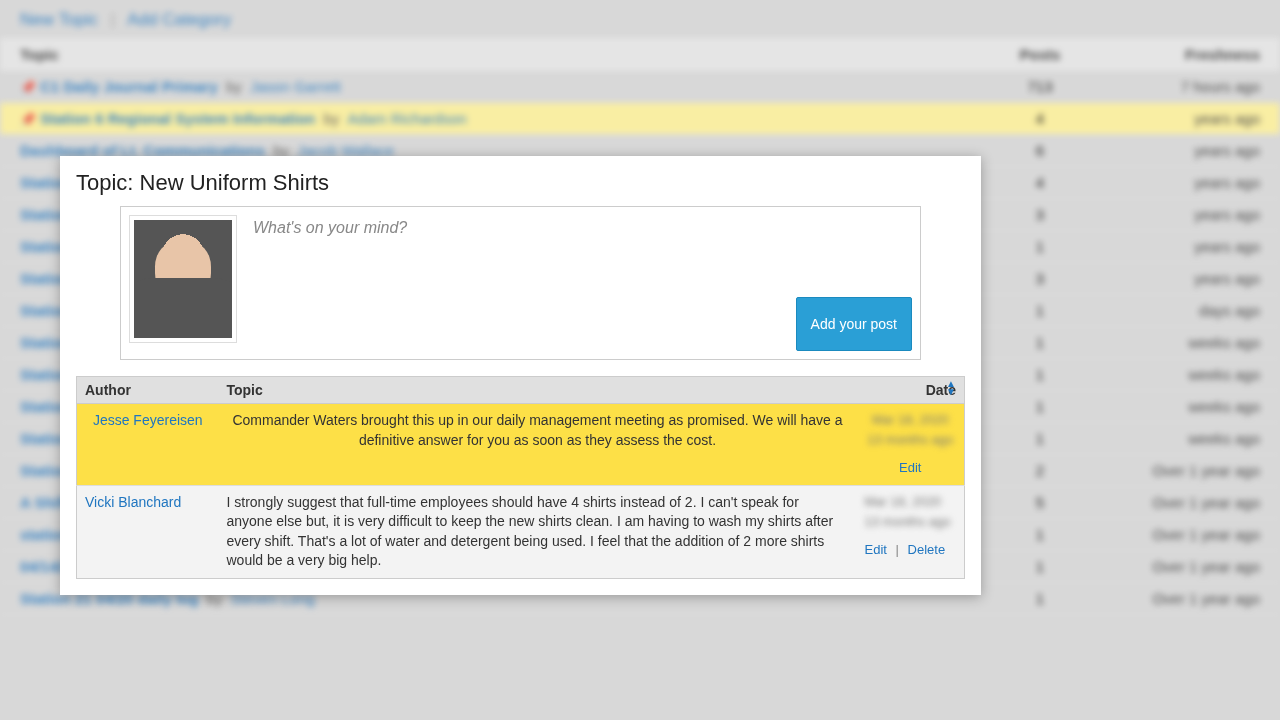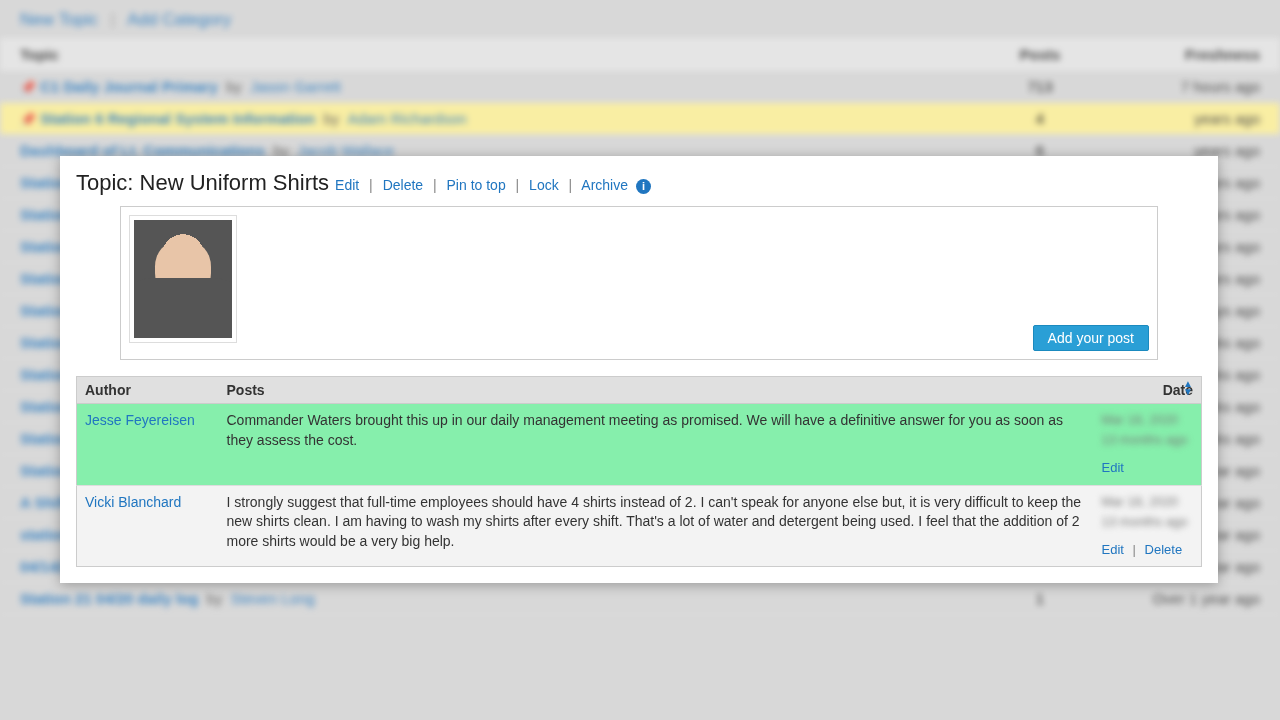--- a/index.html
+++ b/index.html
@@ -29,21 +29,21 @@
 .bg-table .by { color: #555; margin: 0 4px; }
 .bg-table .author-link { color: #2076c0; }
 .bg-table tbody tr.highlighted { background: #fff29a; }
 .bg-table .pin { color: #2076c0; margin-right: 4px; font-size: 13px; }
 
 
 .modal {
   position: absolute;
   left: 60px;
   top: 156px;
-  width: 1158px;
+  width: 921px;
   background: #fff;
   box-shadow: 0 2px 12px rgba(0,0,0,0.3);
   padding: 14px 16px 16px;
 }
 .topic-header { display: flex; align-items: baseline; flex-wrap: wrap; gap: 6px; margin-bottom: 10px; }
 .topic-title { font-size: 22px; color: #222; font-weight: 400; }
 .topic-actions { font-size: 14px; }
 .topic-actions a { color: #2076c0; text-decoration: none; }
 .topic-actions .sep { color: #888; margin: 0 6px; }
 .info-icon { display:inline-flex; width:15px; height:15px; border-radius:50%; background:#2076c0; color:#fff; font-size:11px; font-weight:bold; align-items:center; justify-content:center; margin-left:4px; vertical-align:middle;}
@@ -80,31 +80,31 @@
   left:50%; bottom:0;
   transform:translateX(-50%);
   width:140px;height:60px;
   background:#555;
   border-radius:40px 40px 0 0;
 }
 .compose-placeholder { color: #888; font-style: italic; font-size: 16px; padding-top: 4px; flex:1; }
 .add-post-btn {
   position: absolute; right: 8px; bottom: 8px;
   background: #2a9fd6; color: #fff; border: 1px solid #1b8abf;
-  font-size: 14px; padding: 4px 14px; border-radius: 2px; cursor: pointer;
+  font-size: 14px; padding: 18px 14px; border-radius: 2px; cursor: pointer;
 }
 
 .posts-table { width: 100%; border-collapse: collapse; font-size: 14px; border:1px solid #ccc;}
 .posts-table thead tr { background: #e0e0e0; }
 .posts-table th { text-align: left; padding: 5px 8px; font-weight: bold; color: #333; border-bottom:1px solid #ccc; }
 .posts-table th.author-col { width: 142px; }
 .posts-table th.date-col { width: 108px; position: relative; text-align: right; }
 .sort-arrows { position: absolute; right: 8px; top: 3px; font-size: 10px; line-height: 8px; color:#2076c0; }
 .posts-table tbody tr { border-top: 1px solid #ddd; }
-.posts-table tbody tr.odd { background: #86efac; }
+.posts-table tbody tr.odd { background: #fde047; text-align: center; }
 .posts-table tbody tr.even { background: #f3f3f3; margin-left: 8px; }
 .posts-table td { padding: 7px 8px; vertical-align: top; color: #333; line-height: 1.4; }
 .posts-table td.author-cell a { color: #2076c0; text-decoration: none; }
 .date-cell { font-size: 13px; }
 .date-blur { filter: blur(3px); color: #777; display:block; margin-bottom:2px;}
 .row-actions { margin-top: 10px; }
 .row-actions a { color: #2076c0; text-decoration: none; }
 .row-actions .sep { color: #888; margin: 0 5px; }
 </style>
 </head>
@@ -212,48 +212,37 @@
         </tr>
       </tbody>
   </table>
 </div>
 
 <div class="modal">
   <div class="topic-header">
     <span class="topic-title">
       <span>Topic: </span><span>New Uniform Shirts</span>
     </span>
-    <span class="topic-actions">
-      <a>Edit</a>
-      <span class="sep">|</span>
-      <a>Delete</a>
-      <span class="sep">|</span>
-      <a>Pin to top</a>
-      <span class="sep">|</span>
-      <a>Lock</a>
-      <span class="sep">|</span>
-      <a>Archive</a>
-      <span class="info-icon">i</span>
-    </span>
   </div>
 
   <div class="compose-box">
     <div class="compose-inner">
       <div class="avatar-frame">
         <div class="avatar-img"></div>
       </div>
+      <div class="compose-placeholder">What's on your mind?</div>
     </div>
     <button class="add-post-btn">Add your post</button>
   </div>
 
   <table class="posts-table">
     <thead>
       <tr>
         <th class="author-col">Author</th>
-        <th>Posts</th>
+        <th>Topic</th>
         <th class="date-col">
           <span>Date</span>
           <span class="sort-arrows">▲<br>▼</span>
         </th>
       </tr>
     </thead>
     <tbody>
       <tr class="odd">
         <td class="author-cell"><a>Jesse Feyereisen</a></td>
         <td>Commander Waters brought this up in our daily management meeting as promised. We will have a definitive answer for you as soon as they assess the cost.</td>

